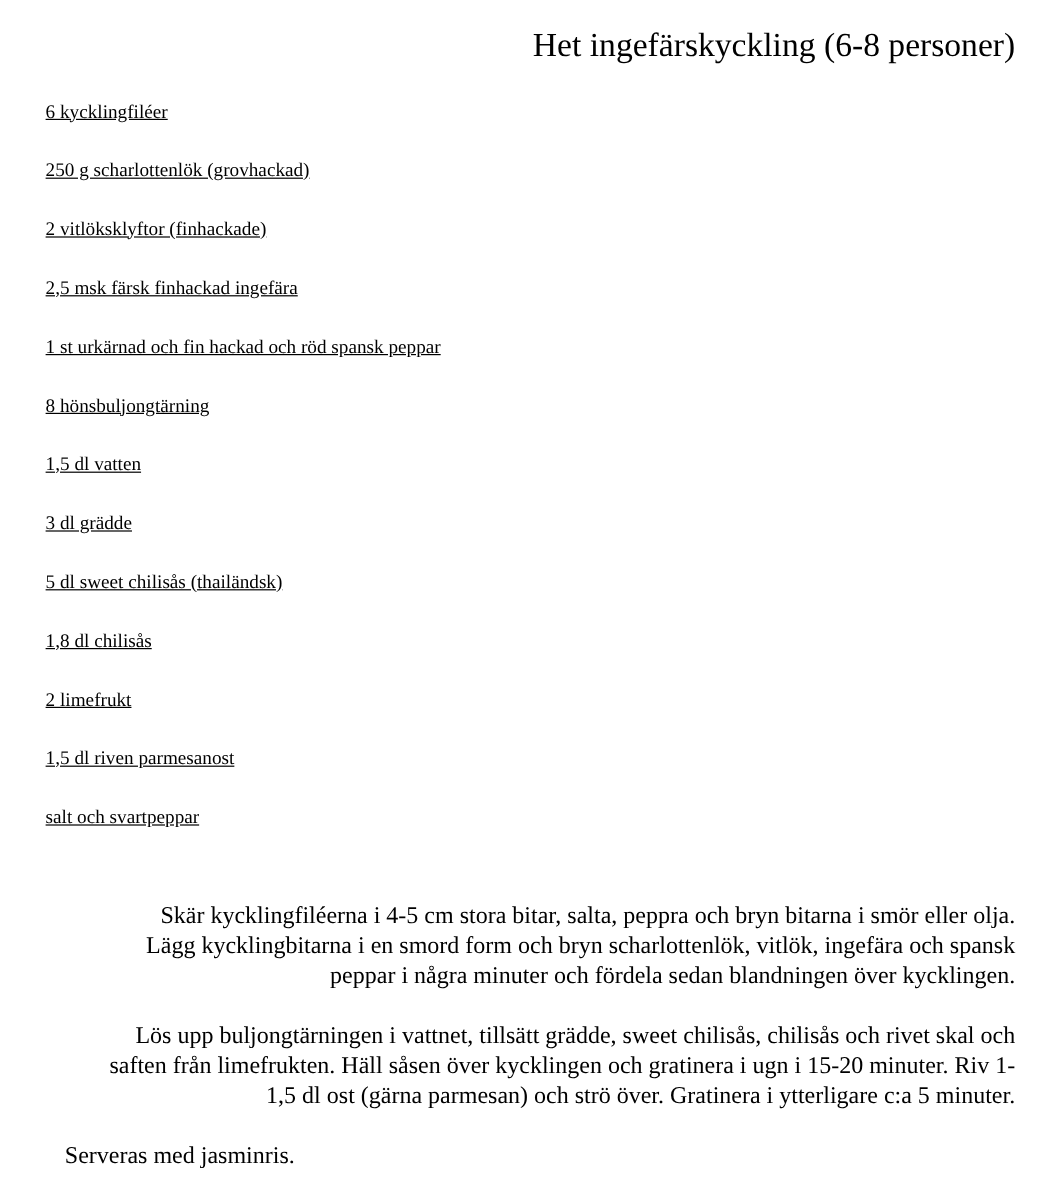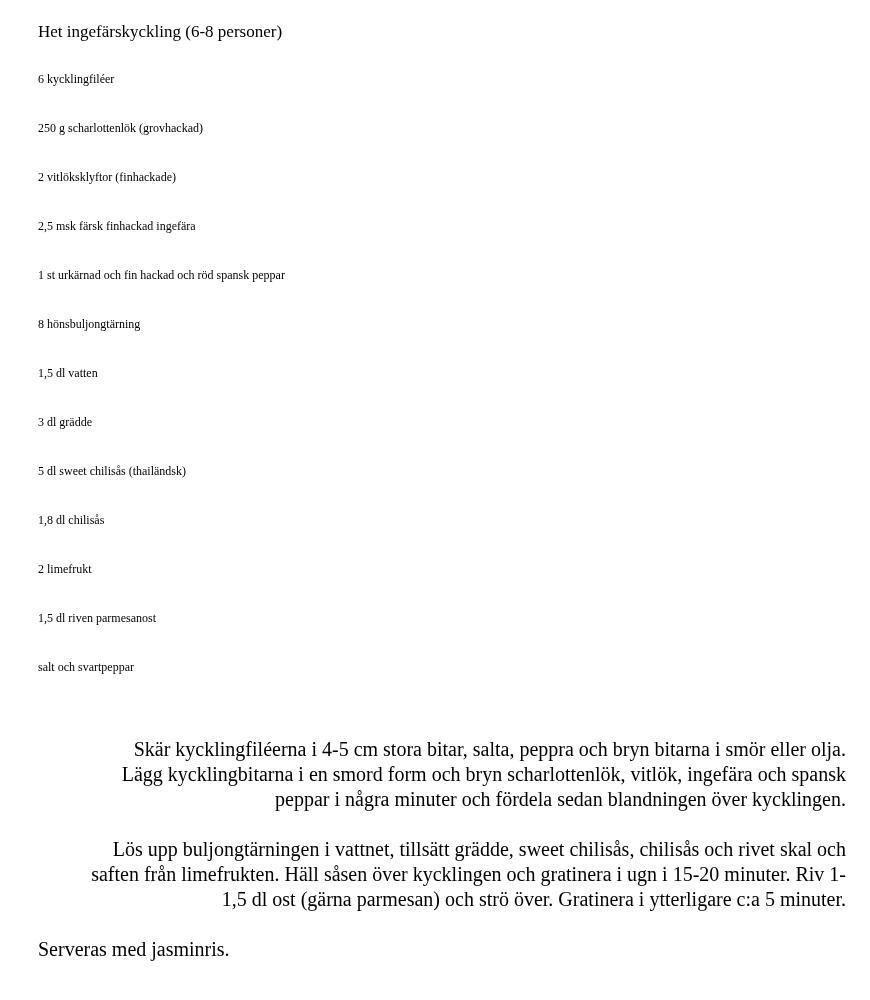--- a/index.html
+++ b/index.html
@@ -12,53 +12,55 @@
     width: 870px;
     height: 1000px;
     box-sizing: border-box;
     padding: 22px 24px 0 38px;
     background: #ffffff;
     color: #000000;
     font-family: "Liberation Serif", "DejaVu Serif", serif;
     overflow: hidden;
   }
   .title {
-    font-size: 17px;
+    font-size: 28px;
     font-weight: normal;
     line-height: 1.2;
     margin: 0;
     white-space: nowrap;
+    text-align: right;
   }
   .ingredients {
     margin: 0;
     padding: 0;
   }
   .ingredient {
-    font-size: 12px;
+    font-size: 16px;
     line-height: 23px;
     margin: 26px 0 0 0;
     white-space: nowrap;
+    text-decoration: underline;
   }
   .instructions {
     margin-top: 58px;
   }
   .para {
     font-size: 20px;
     line-height: 25px;
     margin: 0 0 25px 0;
     text-align: right;
   }
   .para-line {
     display: block;
     white-space: nowrap;
   }
   .serving {
     font-size: 20px;
     line-height: 25px;
-    margin: 0;
+    margin: 16px;
     white-space: nowrap;
   }
 </style>
 </head>
 <body>
 
 <div class="page">
 
   <h1 class="title">Het ingefärskyckling (6-8 personer)</h1>
 

